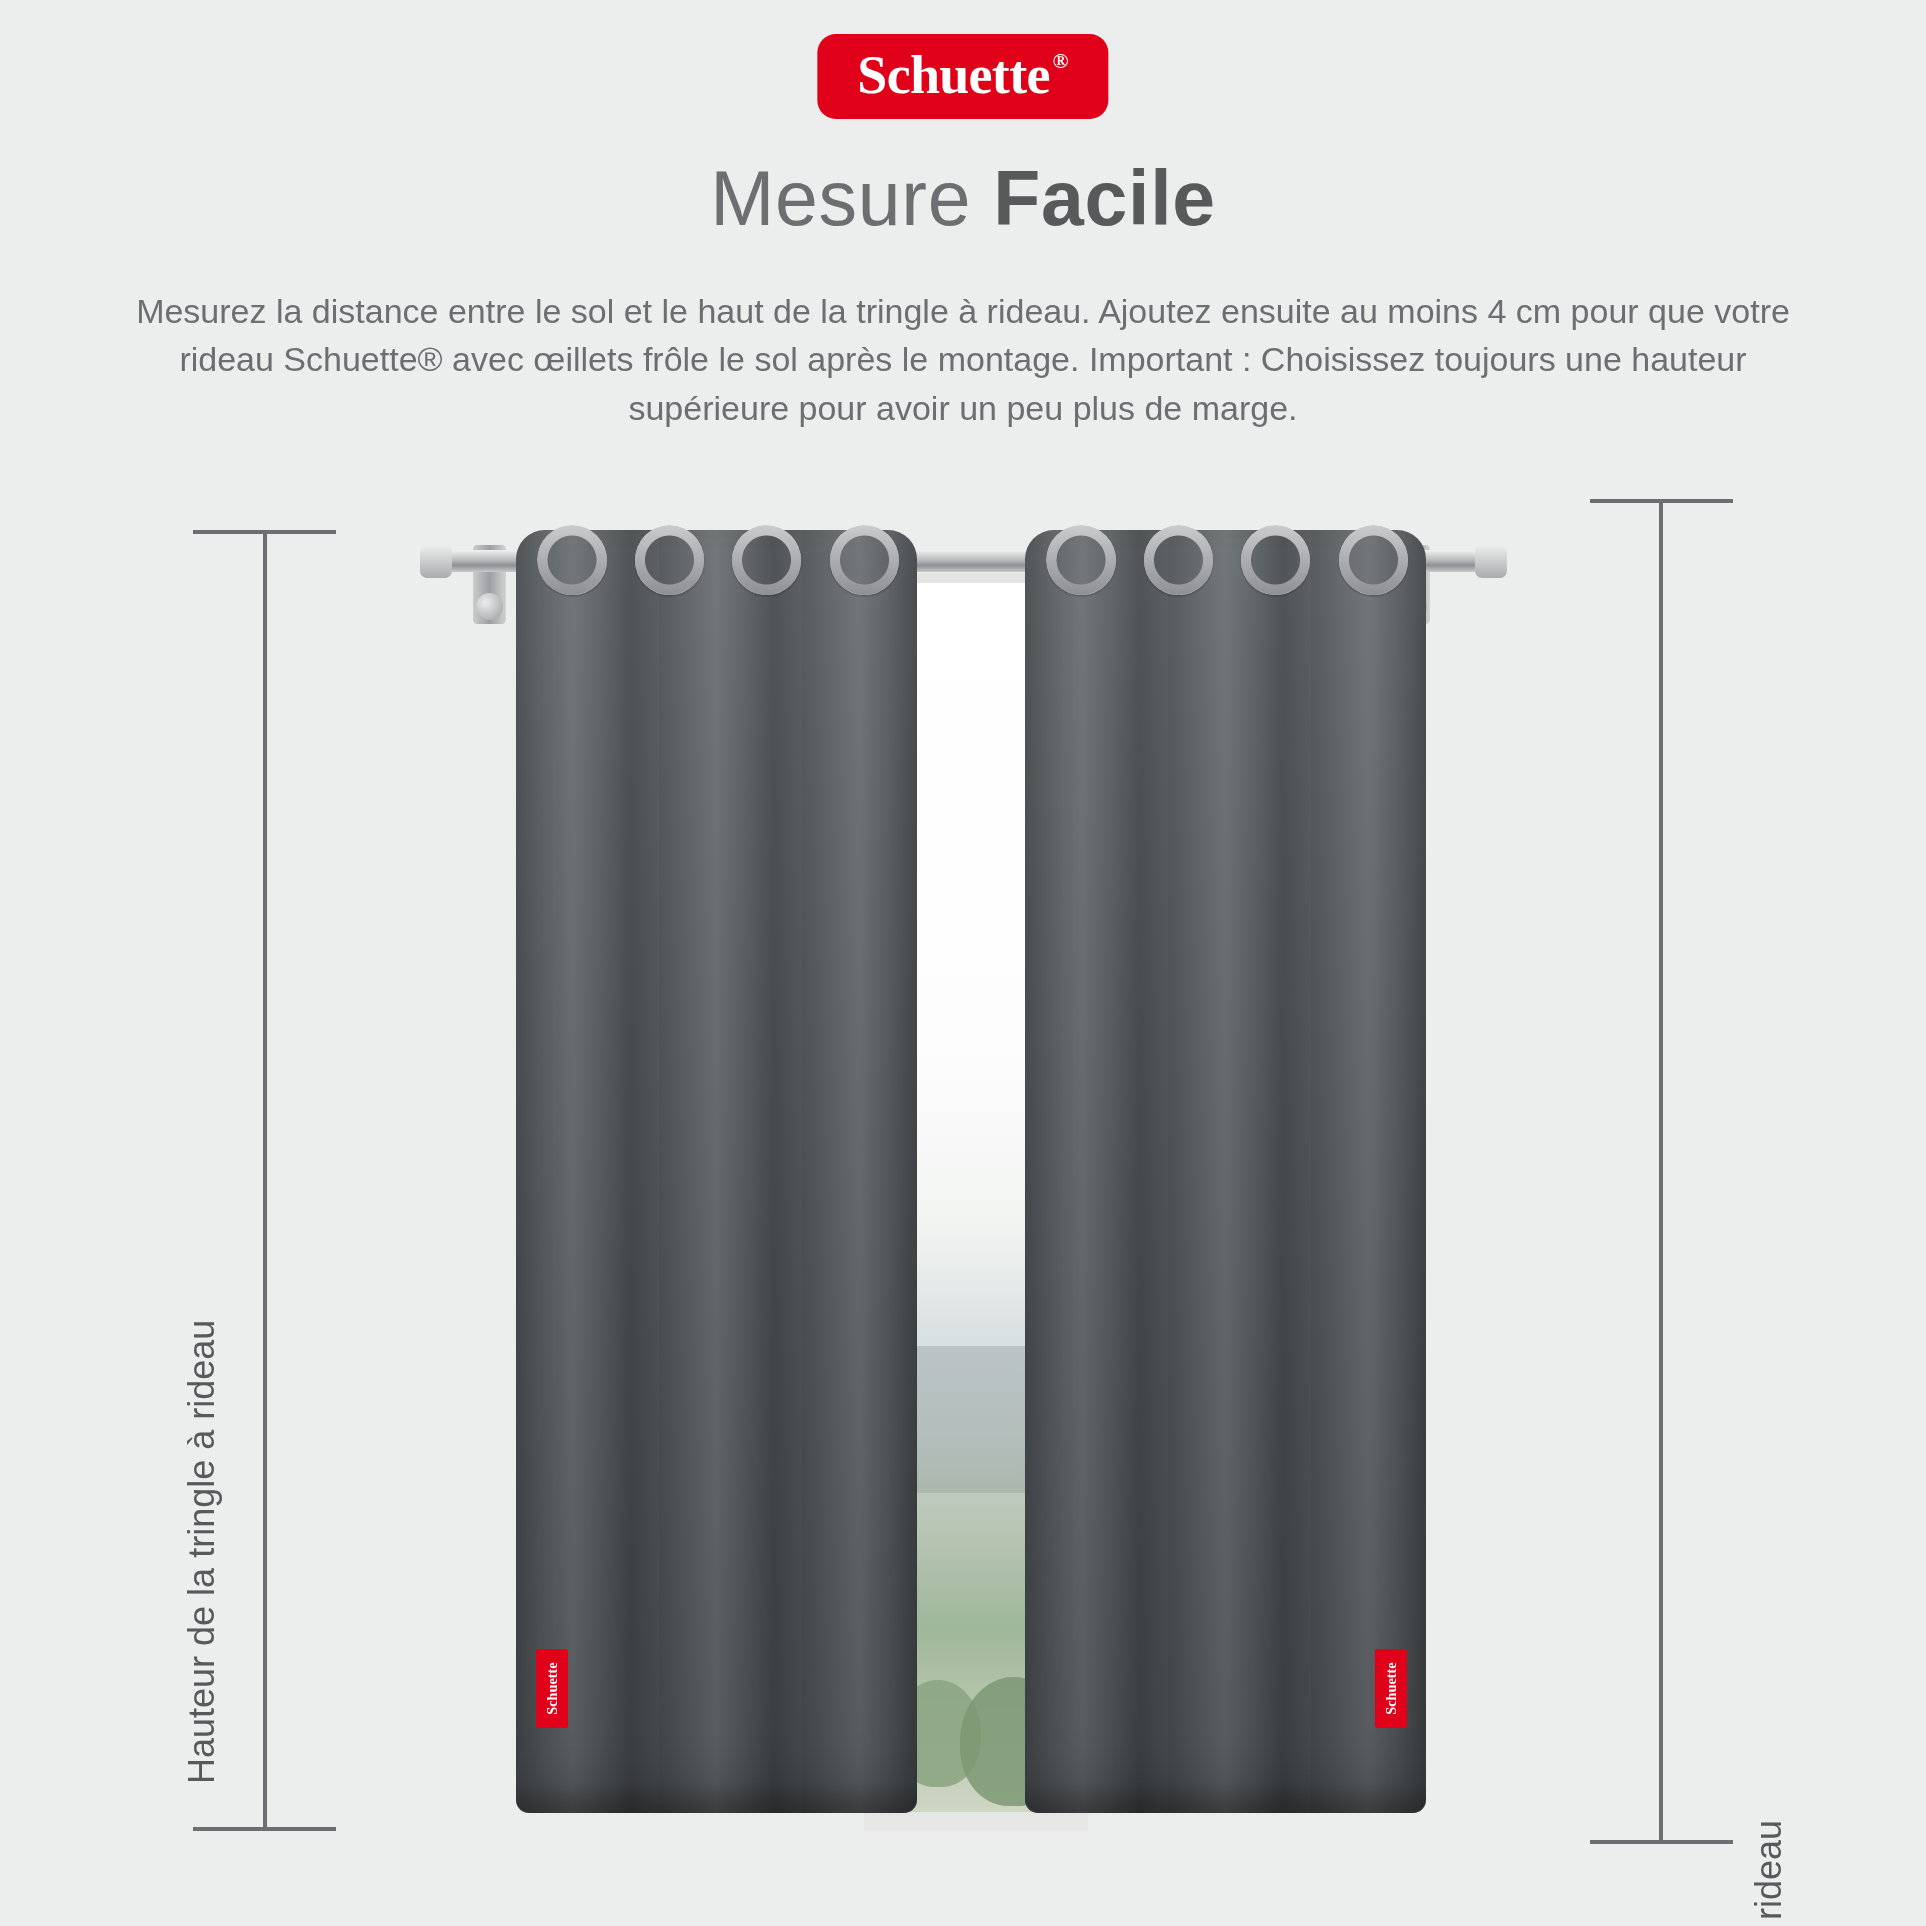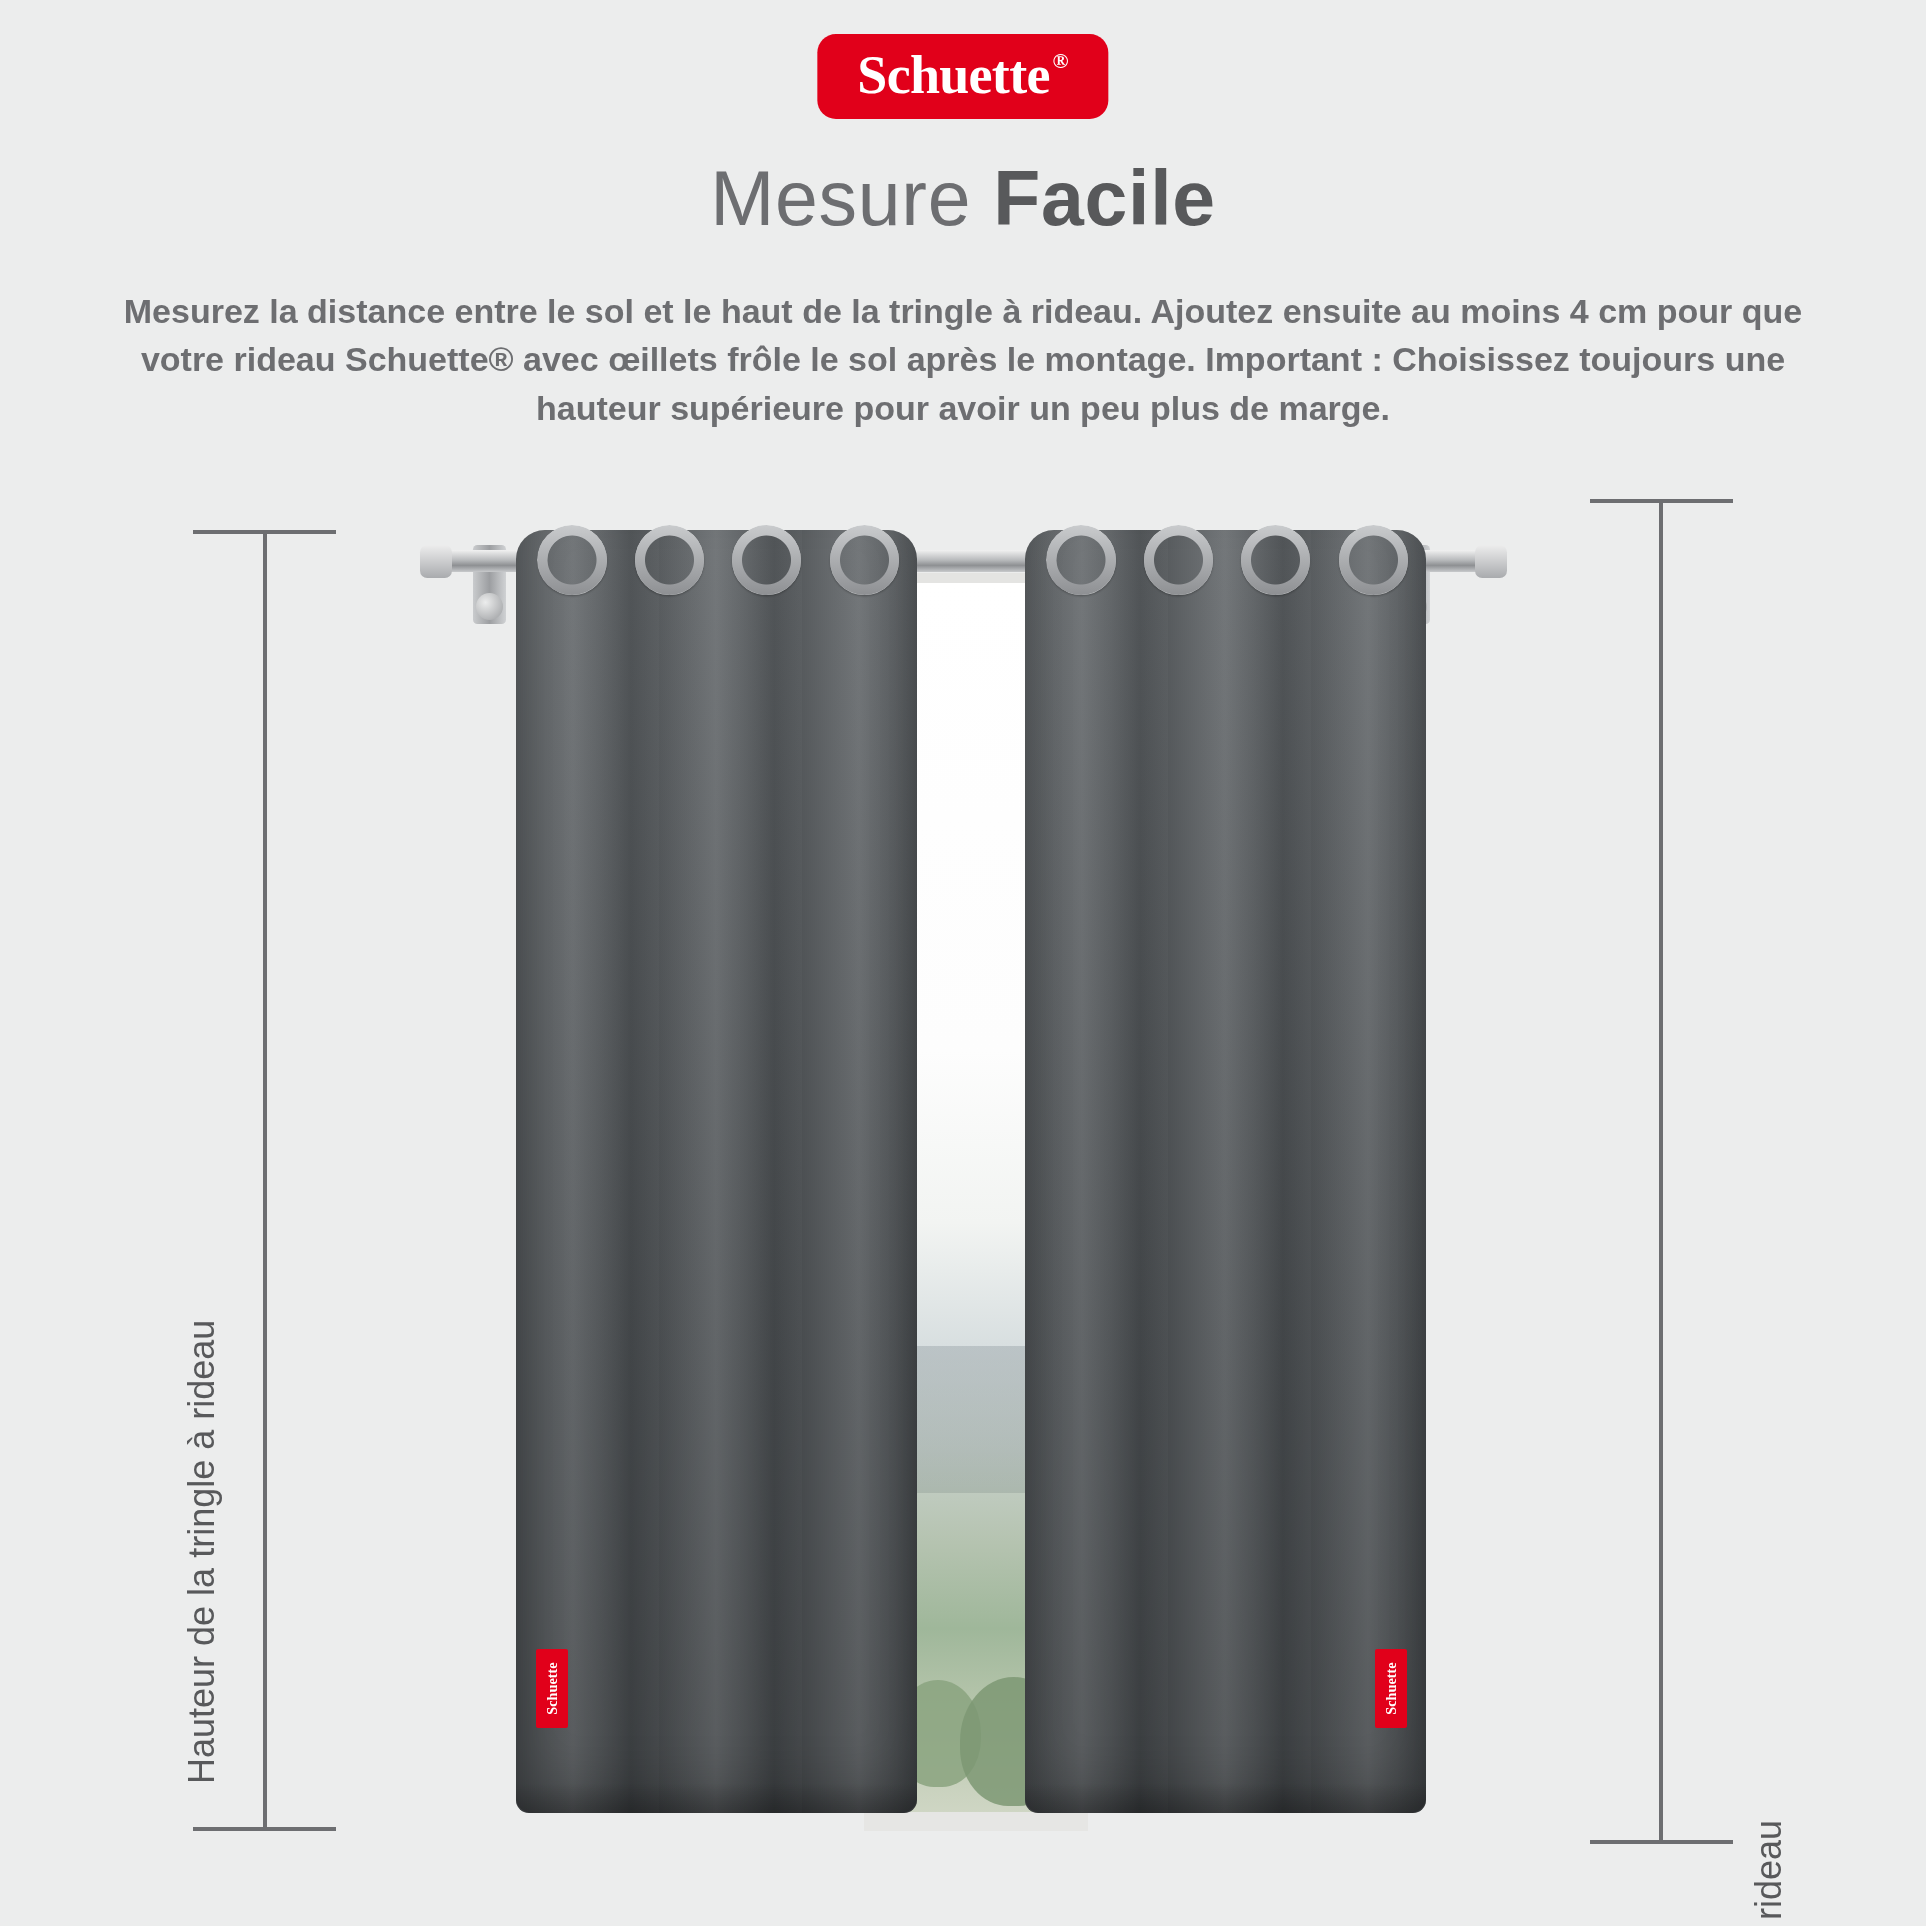--- a/index.html
+++ b/index.html
@@ -66,21 +66,21 @@
   .intro {
     position: absolute;
     top: 287px;
     left: 50%;
     transform: translateX(-50%);
     width: 1734px;
     text-align: center;
     font-size: 34px;
     line-height: 1.42;
     color: #6d6e71;
-    font-weight: 700;
+    font-weight: 400;
   }
 
   
   .scene {
     position: absolute;
     top: 473px;
     left: 0;
     width: 1926px;
     height: 1455px;
   }

